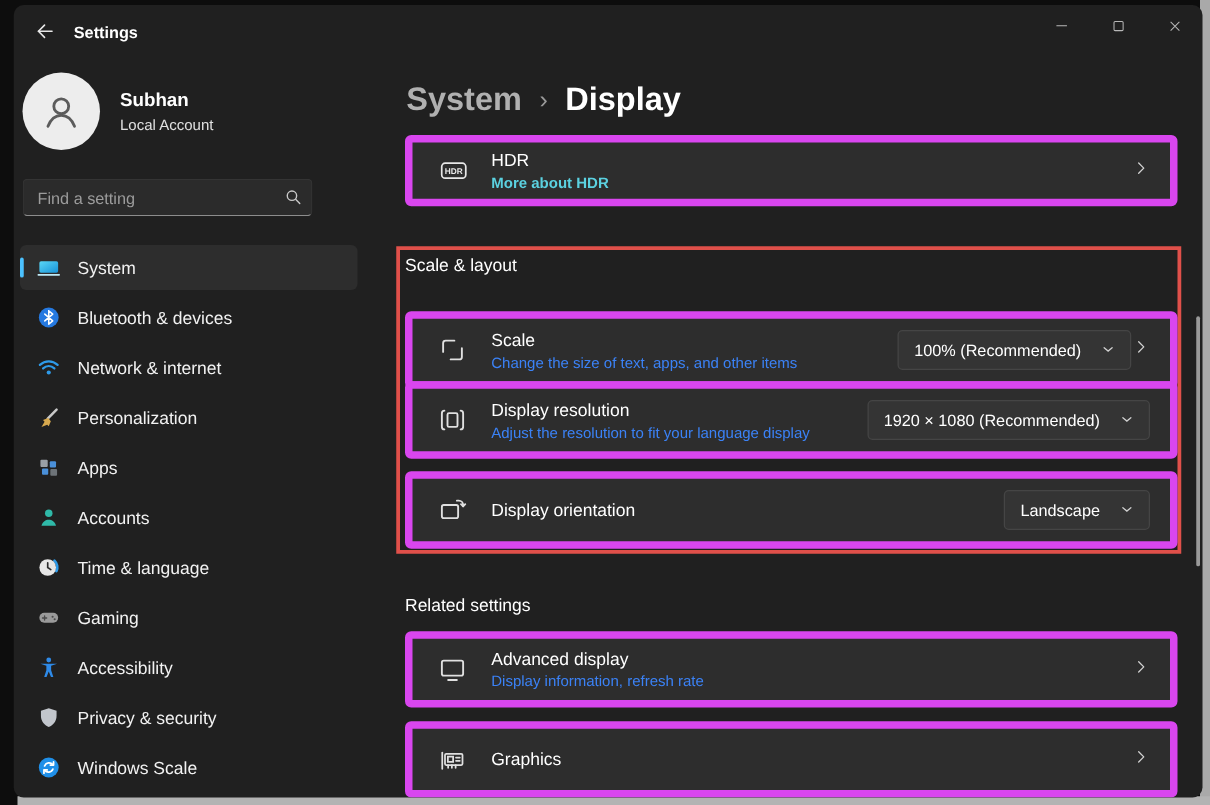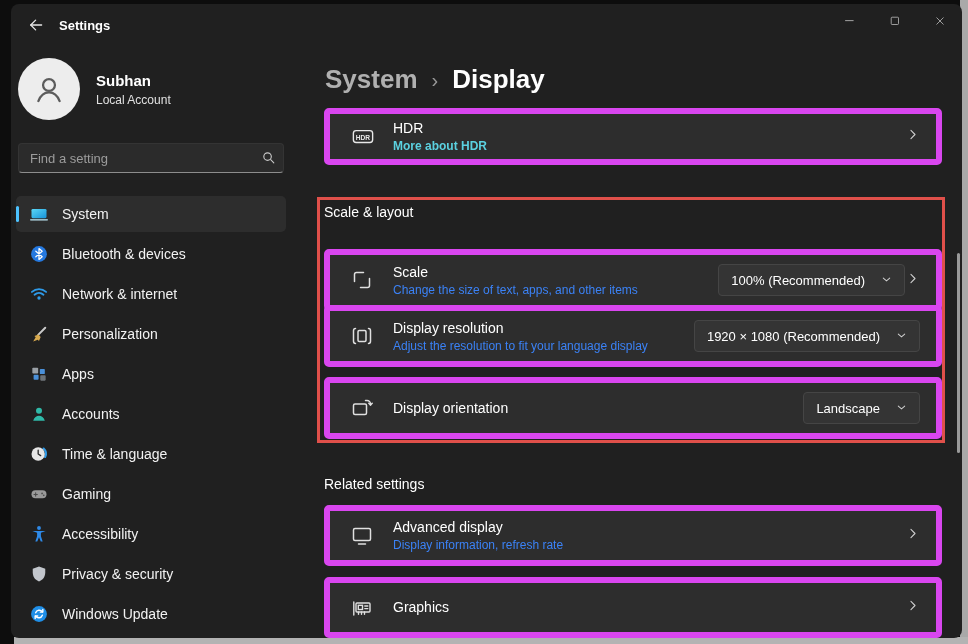--- a/index.html
+++ b/index.html
@@ -25,21 +25,21 @@
 
   
   .sidebar { position:absolute; left:0; top:44px; width:300px; bottom:0; }
   .user { position:absolute; left:7px; top:10px; display:flex; align-items:center; }
   .avatar { width:62px; height:62px; border-radius:50%; background:#ededed;
             display:flex; align-items:center; justify-content:center; }
   .user-text { margin-left:16px; }
   .user-name { font-size:15px; font-weight:700; color:#fff; }
   .user-type { font-size:12px; color:#e0e0e0; margin-top:4px; }
 
-  .search-wrap { position:absolute; left:7px; top:95px; width:266px; height:30px; }
+  .search-wrap { position:absolute; left:7px; top:95px; width:232px; height:30px; }
   .search-input { width:100%; height:100%; background:#2b2b2b;
                   border:1px solid #343434; border-bottom:1px solid #8d8d8d;
                   border-radius:4px; color:#bdbdbd; font-size:13px;
                   padding:0 30px 0 11px; outline:none;
                   font-family:"Liberation Sans", sans-serif; }
   .search-input::placeholder { color:#9c9c9c; }
   .search-icon { position:absolute; right:8px; top:7px; }
 
   .nav { position:absolute; left:5px; top:148px; width:270px; }
   .nav-item { position:relative; height:36px; margin-bottom:4px; border-radius:5px;
@@ -256,21 +256,21 @@
       <div class="nav-item">
         <span class="nav-icon">
           <svg width="20" height="20" viewBox="0 0 24 24" fill="none">
               <circle cx="12" cy="12" r="9.5" fill="#1f8fe8"></circle>
               <path d="M8 10.5a4.5 4.5 0 0 1 8-1" stroke="#fff" stroke-width="1.7" stroke-linecap="round"></path>
               <path d="M16 13.5a4.5 4.5 0 0 1-8 1" stroke="#fff" stroke-width="1.7" stroke-linecap="round"></path>
               <path d="M16.6 6.6v3.1h-3.1" stroke="#fff" stroke-width="1.7" stroke-linecap="round" stroke-linejoin="round"></path>
               <path d="M7.4 17.4v-3.1h3.1" stroke="#fff" stroke-width="1.7" stroke-linecap="round" stroke-linejoin="round"></path>
             </svg>
         </span>
-        <span class="nav-label">Windows Update</span>
+        <span class="nav-label">Windows Scale</span>
       </div>
     </div>
   </div>
 
   <div class="main">
 
     <div class="breadcrumb">
       <span class="crumb-parent">System</span>
       <span class="crumb-sep">›</span>
       <span class="crumb-current">Display</span>

